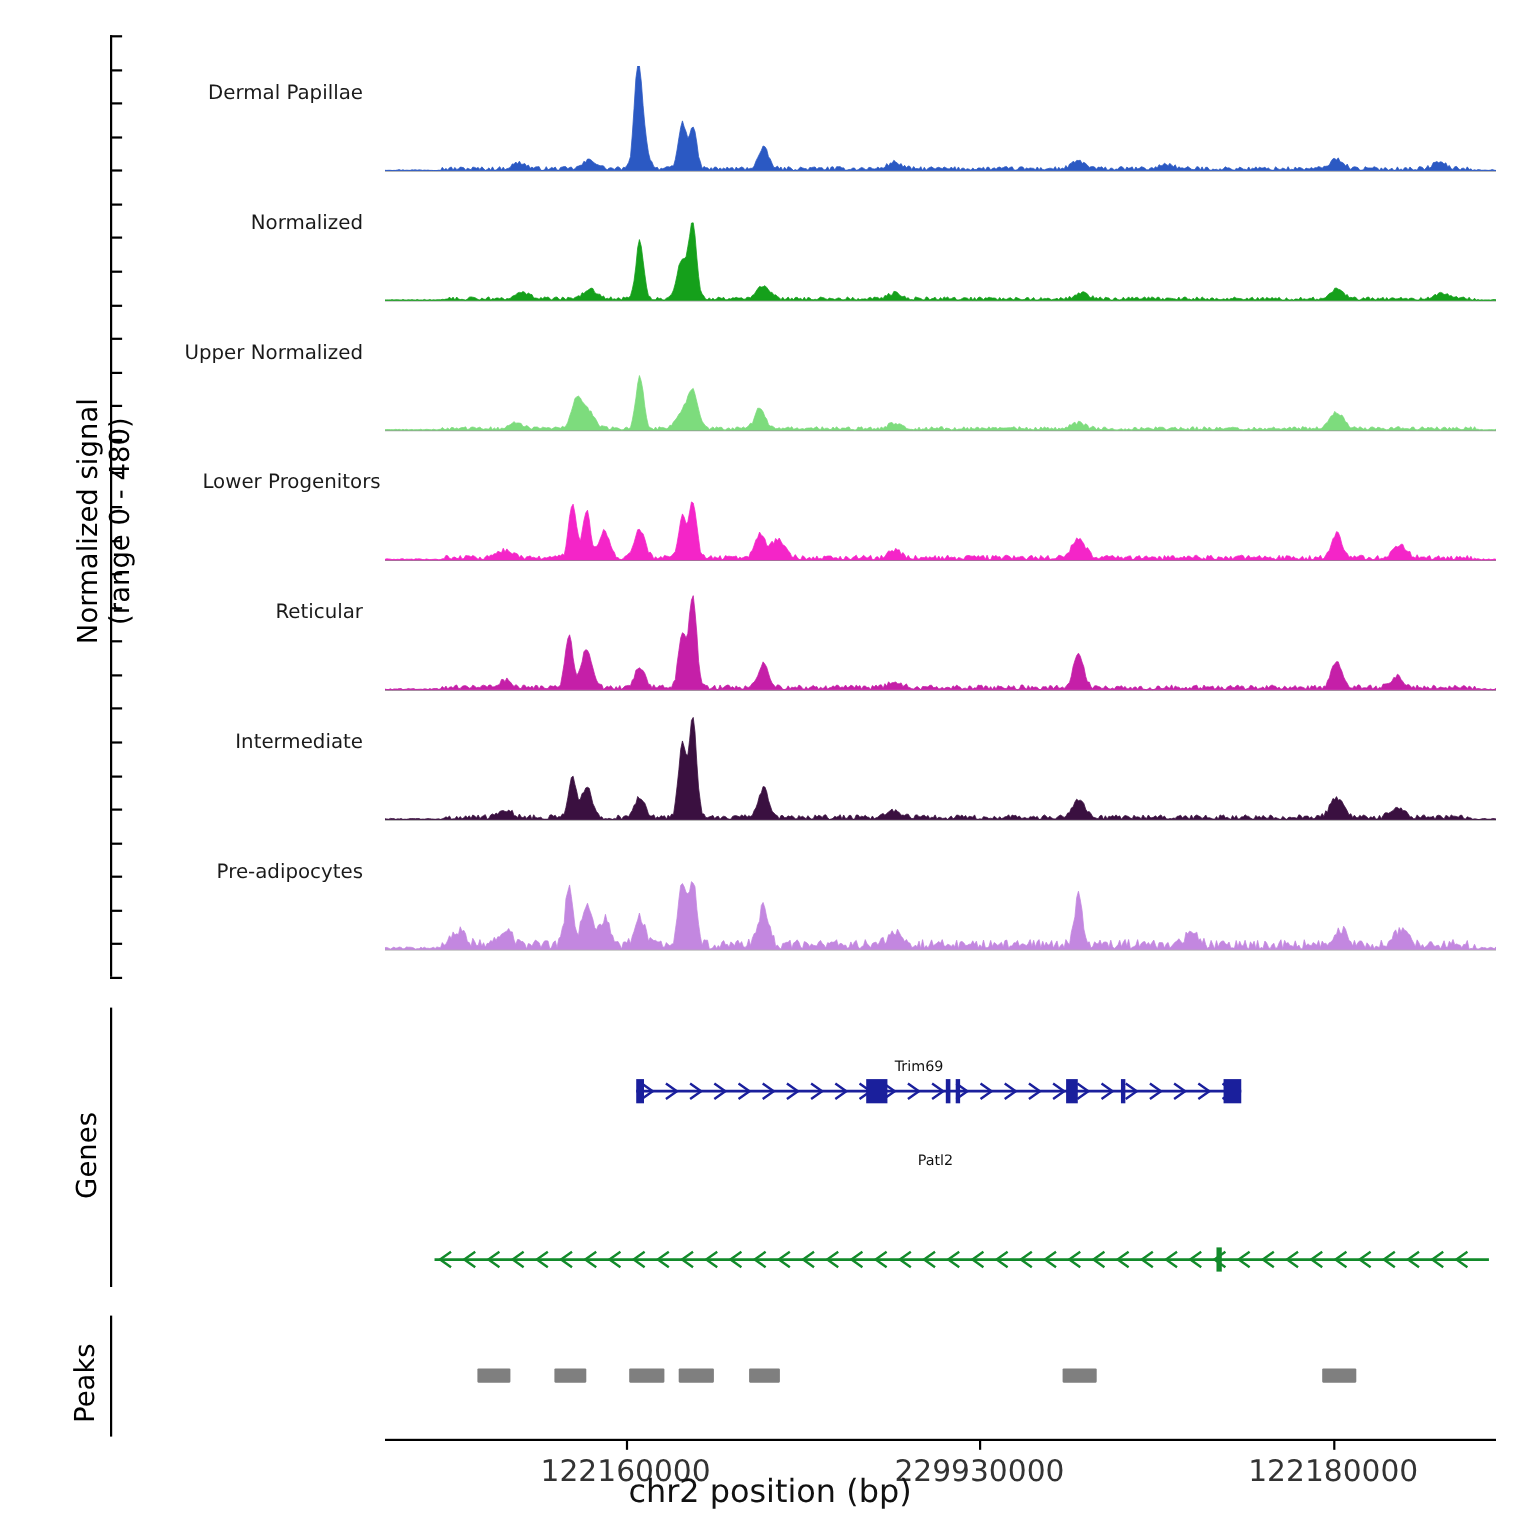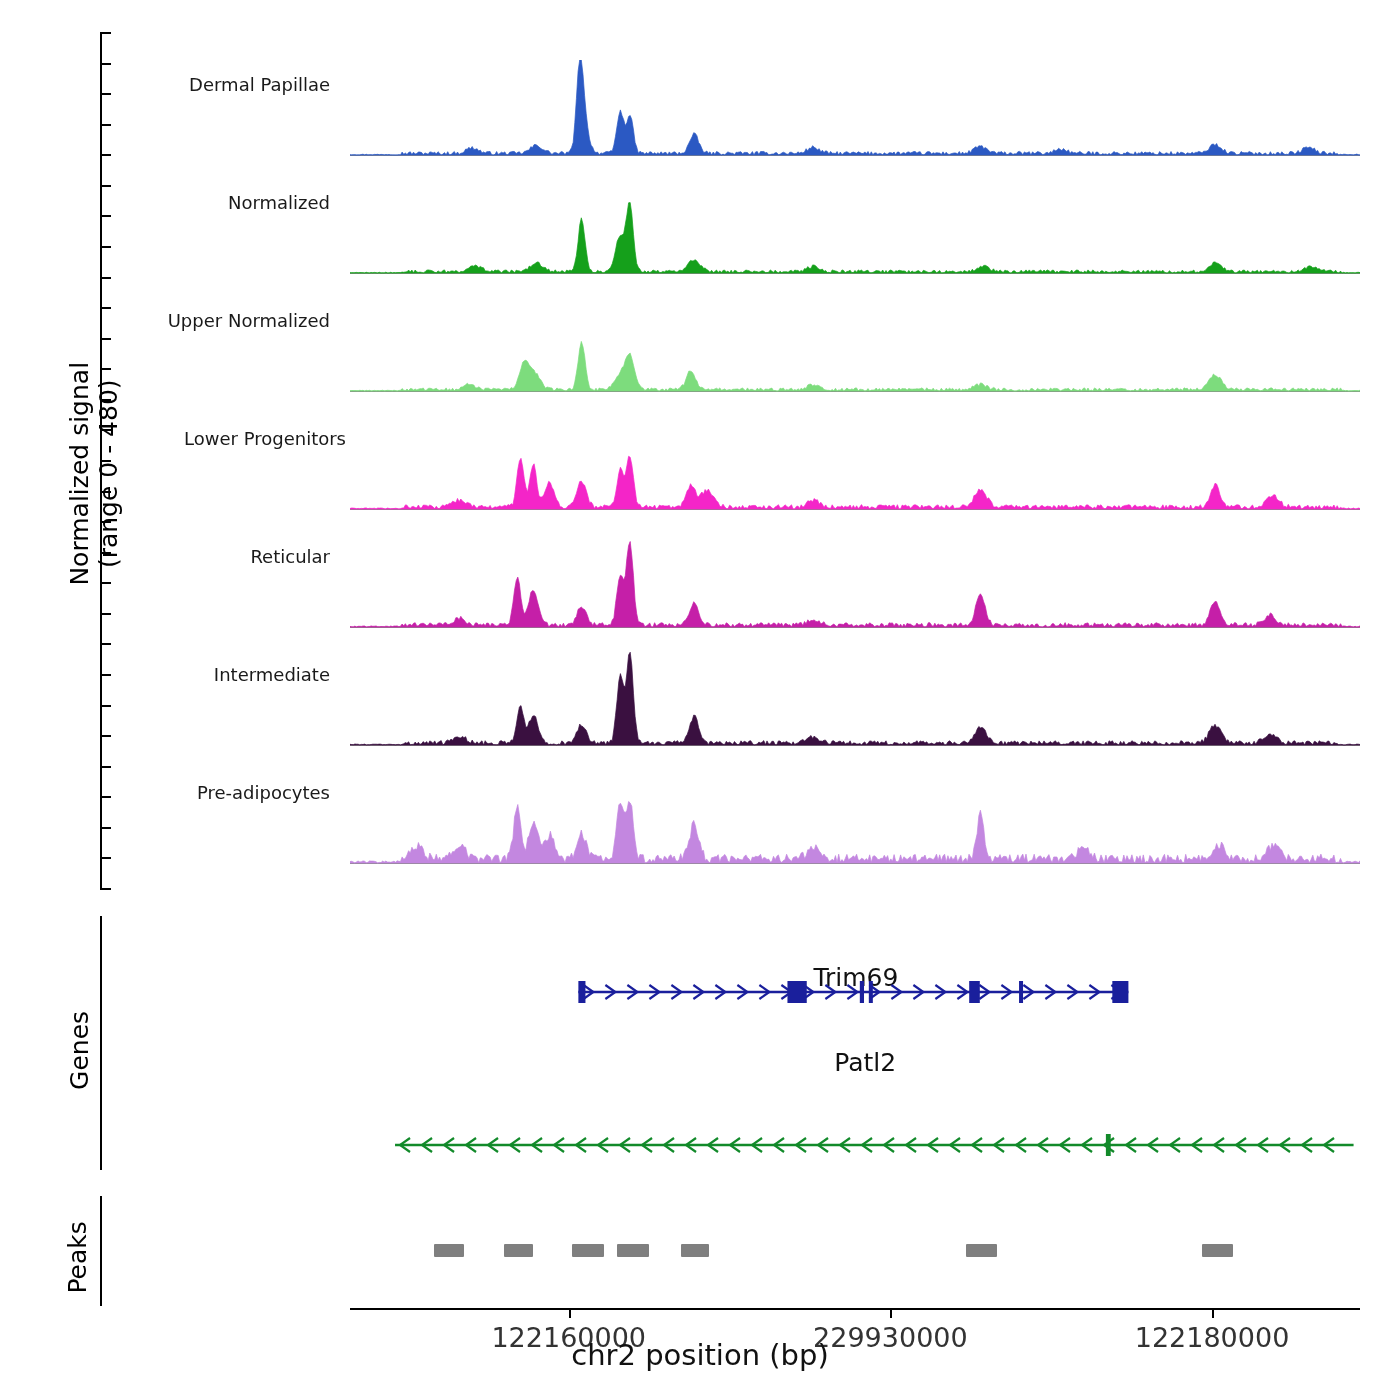--- a/index.html
+++ b/index.html
@@ -51,21 +51,21 @@
     position: absolute;
     left: 350px;
     width: 1010px;
     height: 1px;
     background: #888888;
   }
 
   
   .gene-label {
     position: absolute;
-    font-size: 25px;
+    font-size: 13px;
     color: #111111;
     white-space: nowrap;
   }
 
   
   .peak {
     position: absolute;
     height: 13px;
     background: #7f7f7f;
     border-radius: 1px;

